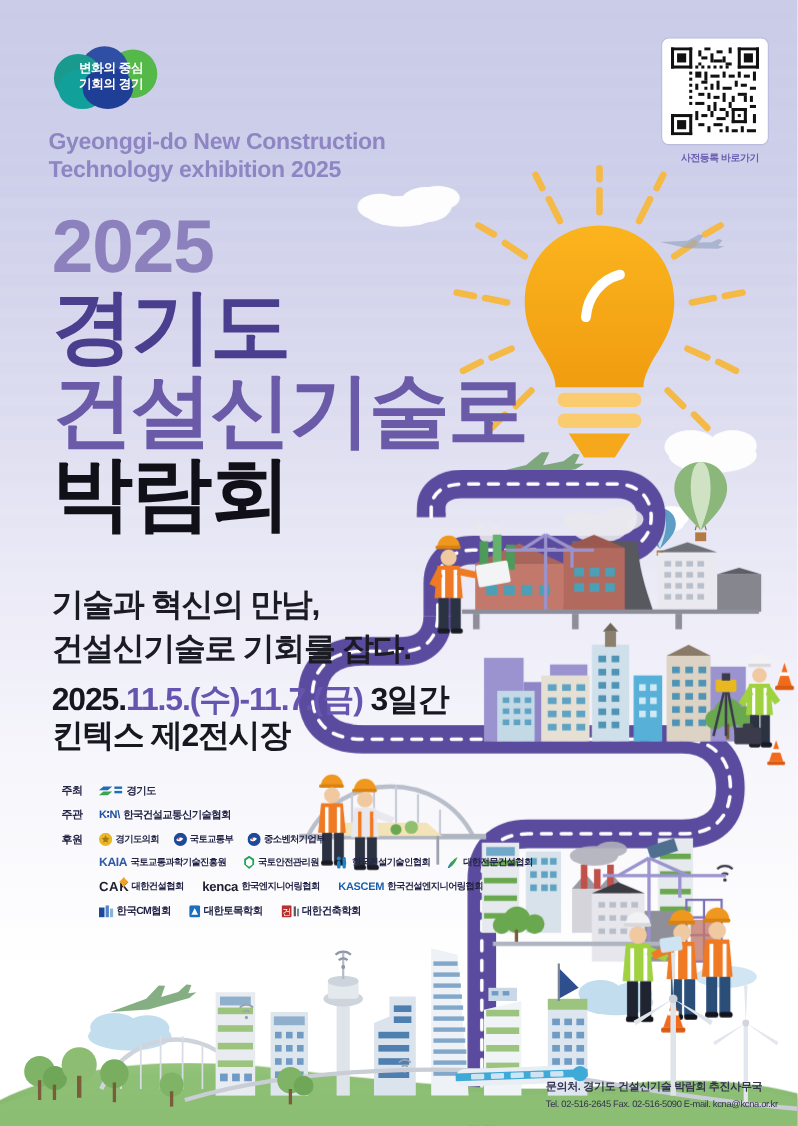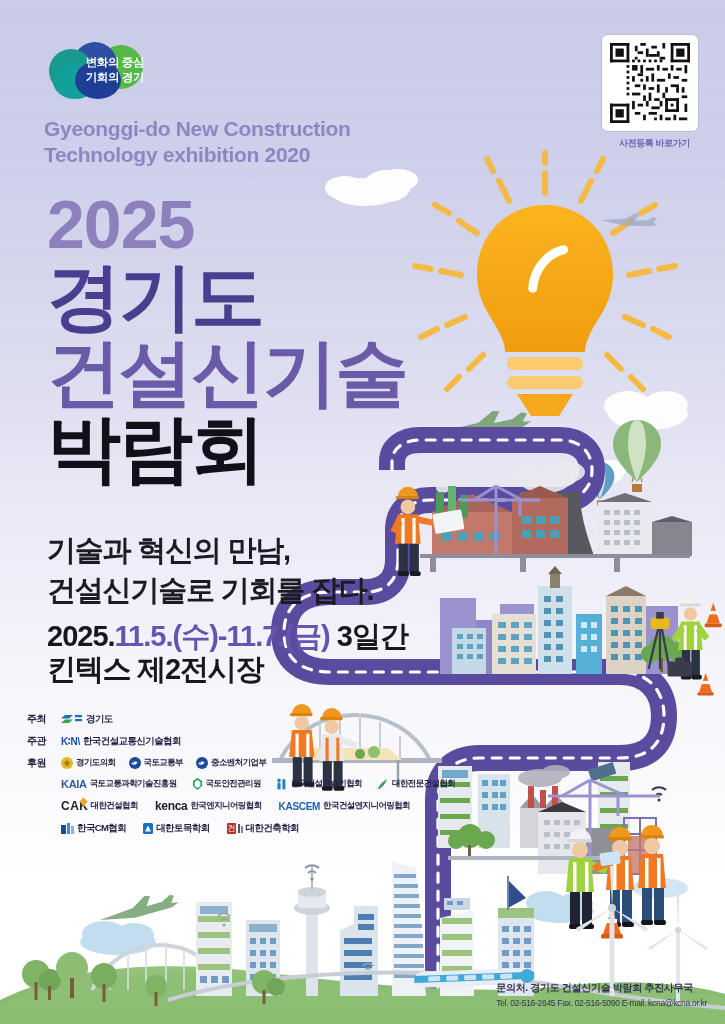--- a/index.html
+++ b/index.html
@@ -35,21 +35,21 @@
   
   .gg-logo{position:absolute;left:47px;top:41px;width:104px;height:60px;}
   .gg-logo .blob{position:absolute;border-radius:50%;}
   .gg-logo .b1{left:2px;top:8px;width:44px;height:44px;background:#1a9a8f;}
   .gg-logo .b2{left:26px;top:1px;width:44px;height:44px;background:#2e4fa3;}
   .gg-logo .b3{left:52px;top:4px;width:44px;height:44px;background:#54b948;}
   .gg-logo .b4{left:28px;top:20px;width:46px;height:38px;background:#1f3f96;}
   .gg-logo .b5{left:6px;top:22px;width:44px;height:36px;background:#12a19a;}
   .gg-logo .txt{position:absolute;left:11px;top:14px;width:86px;
     color:#ffffff;font-size:11.5px;font-weight:700;line-height:15px;
-    letter-spacing:-0.4px;text-align:right;z-index:4;}
+    letter-spacing:-0.4px;text-align:center;z-index:4;}
 
   .eng-title{position:absolute;left:44px;top:116px;width:380px;
     color:#8d86c3;font-size:21px;font-weight:700;line-height:26px;
     letter-spacing:-0.3px;}
 
   
   .qr-wrap{position:absolute;right:17px;top:34px;width:107px;}
   .qr-box{width:96px;height:96px;background:#ffffff;border:1px solid #b9bade;
     border-radius:7px;display:flex;align-items:center;justify-content:center;}
   .qr-inner{width:80px;height:80px;}
@@ -69,21 +69,21 @@
   .slogan{position:absolute;left:47px;top:530px;font-size:29px;font-weight:800;
     color:#1b1b24;letter-spacing:-1.2px;line-height:40px;}
 
   .dateline{position:absolute;left:47px;top:618px;font-size:29px;font-weight:800;
     color:#17171f;letter-spacing:-1px;line-height:36px;white-space:nowrap;}
   .dateline .hl{color:#6655b0;}
   .venue{position:absolute;left:47px;top:652px;font-size:29px;font-weight:800;
     color:#17171f;letter-spacing:-1.2px;line-height:34px;text-align:center;}
 
   
-  .credits{position:absolute;left:27px;top:712px;width:420px;font-size:9px;
+  .credits{position:absolute;left:56px;top:712px;width:420px;font-size:9px;
     color:#2b2b45;}
   .cred-row{display:flex;align-items:center;margin-bottom:8px;}
   .cred-label{width:34px;font-size:10px;font-weight:700;color:#232347;
     letter-spacing:-0.5px;flex:none;}
   .cred-items{display:flex;align-items:center;flex-wrap:nowrap;gap:13px;}
   .cred-item{display:flex;align-items:center;gap:3px;white-space:nowrap;}
   .cred-item .nm{font-size:9.5px;font-weight:700;color:#232347;letter-spacing:-0.6px;}
   .cred-item .nm.sm{font-size:8.5px;}
   .cred-row2{margin-left:34px;display:flex;align-items:center;gap:15px;
     margin-bottom:9px;flex-wrap:nowrap;}
@@ -918,21 +918,21 @@
     <span class="blob b5"></span>
     <span class="blob b4"></span>
     <div class="txt">
       <div>변화의 중심</div>
       <div>기회의 경기</div>
     </div>
   </div>
 
   <div class="eng-title">
     <div>Gyeonggi-do New Construction</div>
-    <div>Technology exhibition 2020</div>
+    <div>Technology exhibition 2025</div>
   </div>
 
   <div class="qr-wrap">
     <div class="qr-box">
       <svg class="qr-inner" viewBox="0 0 29 29">
         <rect width="29" height="29" fill="#ffffff"></rect>
         <g fill="#111111">
 
           <rect x="0" y="0" width="7" height="1"></rect>
             <rect x="0" y="6" width="7" height="1"></rect>
@@ -1027,21 +1027,21 @@
           <rect x="11" y="13" width="1" height="1"></rect>
             <rect x="24" y="16" width="1" height="2"></rect>
         </g>
       </svg>
     </div>
     <div class="qr-cap">사전등록 바로가기</div>
   </div>
 
   <div class="year">2025</div>
   <div class="kt1">경기도</div>
-  <div class="kt2">건설신기술</div>
+  <div class="kt2">건설신기술로</div>
   <div class="kt3">박람회</div>
 
   <div class="slogan">
     <div>기술과 혁신의 만남,</div>
     <div>건설신기술로 기회를 잡다.</div>
   </div>
 
   <div class="dateline"><span>2025.</span><span class="hl">11.5.(수)</span><span class="hl">-</span><span class="hl">11.7.(금)</span>&nbsp;<span>3일간</span></div>
   <div class="venue">킨텍스 제2전시장</div>
 

